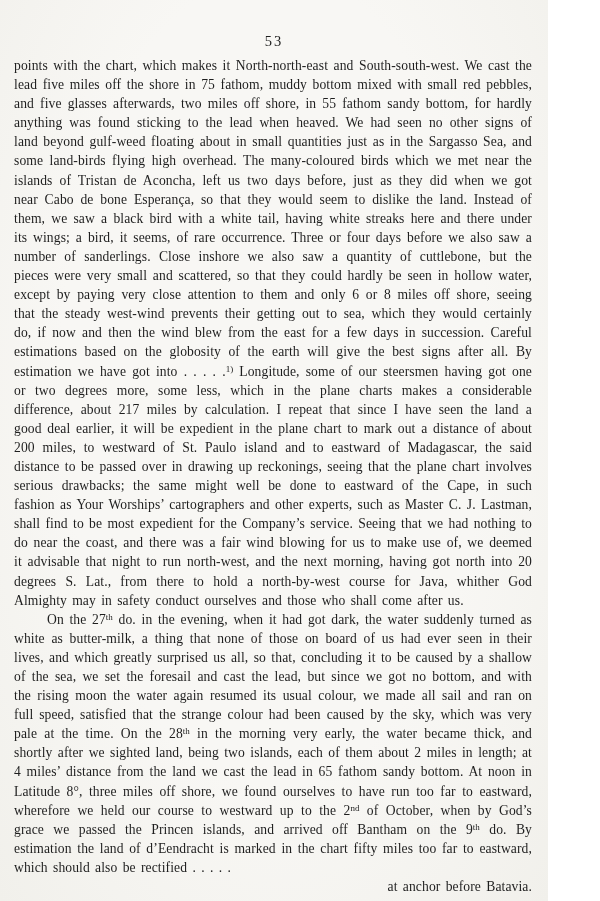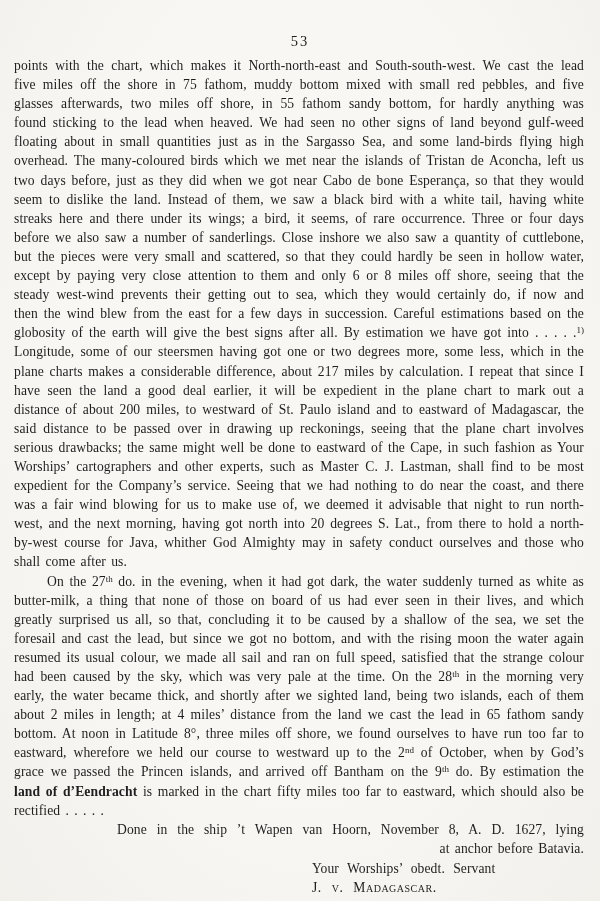--- a/index.html
+++ b/index.html
@@ -1,18 +1,18 @@
 <!DOCTYPE html>
 <html><head>
 <meta charset="utf-8">
 <style>
   html, body { margin: 0; padding: 0; }
   .page {
     position: relative;
-    width: 600px;
+    width: 548px;
     height: 901px;
     background: radial-gradient(ellipse at 50% 42%, #f8f7f4 55%, #f1f0eb 100%);
     font-family: "Liberation Serif", "DejaVu Serif", serif;
     color: #1e1e1e;
     overflow: hidden;
   }
   .page-number {
     position: absolute;
     top: 33px; left: 0; width: 100%;
     text-align: center;
@@ -24,21 +24,21 @@
     top: 56px; left: 14px; right: 16px;
     font-size: 13.6px;
     line-height: 19.1px;
     text-align: justify;
     word-spacing: 0.13em;
     letter-spacing: 0.1px;
   }
   .para { margin: 0; }
   .para-indent { text-indent: 33px; }
   sup { font-size: 9px; line-height: 0; vertical-align: 4px; letter-spacing: 0; }
-  .bold { font-weight: bold; }
+  .bold { font-weight: normal; }
   .dateline { margin: 0; }
   .dateline-line1 {
     display: block;
     margin-left: 103px;
     text-align: justify;
     text-align-last: justify;
   }
   .dateline-line2 {
     display: block;
     margin-left: 116px;
@@ -82,21 +82,20 @@
 
   <div class="page-number">53</div>
 
   <div class="text-block">
 
     <p class="para"><span>points with the chart, which makes it North-north-east and South-south-west. We cast the lead five miles off the shore in 75 fathom, muddy bottom mixed with small red pebbles, and five glasses afterwards, two miles off shore, in 55 fathom sandy bottom, for hardly anything was found sticking to the lead when heaved. We had seen no other signs of land beyond gulf-weed floating about in small quantities just as in the Sargasso Sea, and some land-birds flying high overhead. The many-coloured birds which we met near the islands of Tristan de Aconcha, left us two days before, just as they did when we got near Cabo de bone Esperança, so that they would seem to dislike the land. Instead of them, we saw a black bird with a white tail, having white streaks here and there under its wings; a bird, it seems, of rare occurrence. Three or four days before we also saw a number of sanderlings. Close inshore we also saw a quantity of cuttlebone, but the pieces were very small and scattered, so that they could hardly be seen in hollow water, except by paying very close attention to them and only 6 or 8 miles off shore, seeing that the steady west-wind prevents their getting out to sea, which they would certainly do, if now and then the wind blew from the east for a few days in succession. Careful estimations based on the globosity of the earth will give the best signs after all. By estimation we have got into&nbsp;.&nbsp;.&nbsp;.&nbsp;.&nbsp;.</span><sup>1)</sup><span> Longitude, some of our steersmen having got one or two degrees more, some less, which in the plane charts makes a considerable difference, about 217 miles by calculation. I repeat that since I have seen the land a good deal earlier, it will be expedient in the plane chart to mark out a distance of about 200 miles, to westward of St. Paulo island and to eastward of Madagascar, the said distance to be passed over in drawing up reckonings, seeing that the plane chart involves serious drawbacks; the same might well be done to eastward of the Cape, in such fashion as Your Worships’ cartographers and other experts, such as Master C. J. Lastman, shall find to be most expedient for the Company’s service. Seeing that we had nothing to do near the coast, and there was a fair wind blowing for us to make use of, we deemed it advisable that night to run north-west, and the next morning, having got north into 20 degrees S. Lat., from there to hold a north-by-west course for Java, whither God Almighty may in safety conduct ourselves and those who shall come after us.</span></p>
 
     <p class="para para-indent"><span>On the 27</span><sup>th</sup><span> do. in the evening, when it had got dark, the water suddenly turned as white as butter-milk, a thing that none of those on board of us had ever seen in their lives, and which greatly surprised us all, so that, concluding it to be caused by a shallow of the sea, we set the foresail and cast the lead, but since we got no bottom, and with the rising moon the water again resumed its usual colour, we made all sail and ran on full speed, satisfied that the strange colour had been caused by the sky, which was very pale at the time. On the 28</span><sup>th</sup><span> in the morning very early, the water became thick, and shortly after we sighted land, being two islands, each of them about 2 miles in length; at 4 miles’ distance from the land we cast the lead in 65 fathom sandy bottom. At noon in Latitude 8°, three miles off shore, we found ourselves to have run too far to eastward, wherefore we held our course to westward up to the 2</span><sup>nd</sup><span> of October, when by God’s grace we passed the Princen islands, and arrived off Bantham on the 9</span><sup>th</sup><span> do. By estimation the </span><span class="bold">land of d’Eendracht</span><span> is marked in the chart fifty miles too far to eastward, which should also be rectified&nbsp;.&nbsp;.&nbsp;.&nbsp;.&nbsp;.</span></p>
 
     <p class="dateline">
-      <span class="dateline-line1">Done in the ship ’t Wapen van Hoorn, November 8, A. D. 1627, lying</span>
       <span class="dateline-line2">at anchor before Batavia.</span>
     </p>
 
     <div class="signature">
       <div class="sig-role">Your Worships’ obedt. Servant</div>
       <div class="sig-name">J. v. Madagascar.</div>
     </div>
 
   </div>
 

